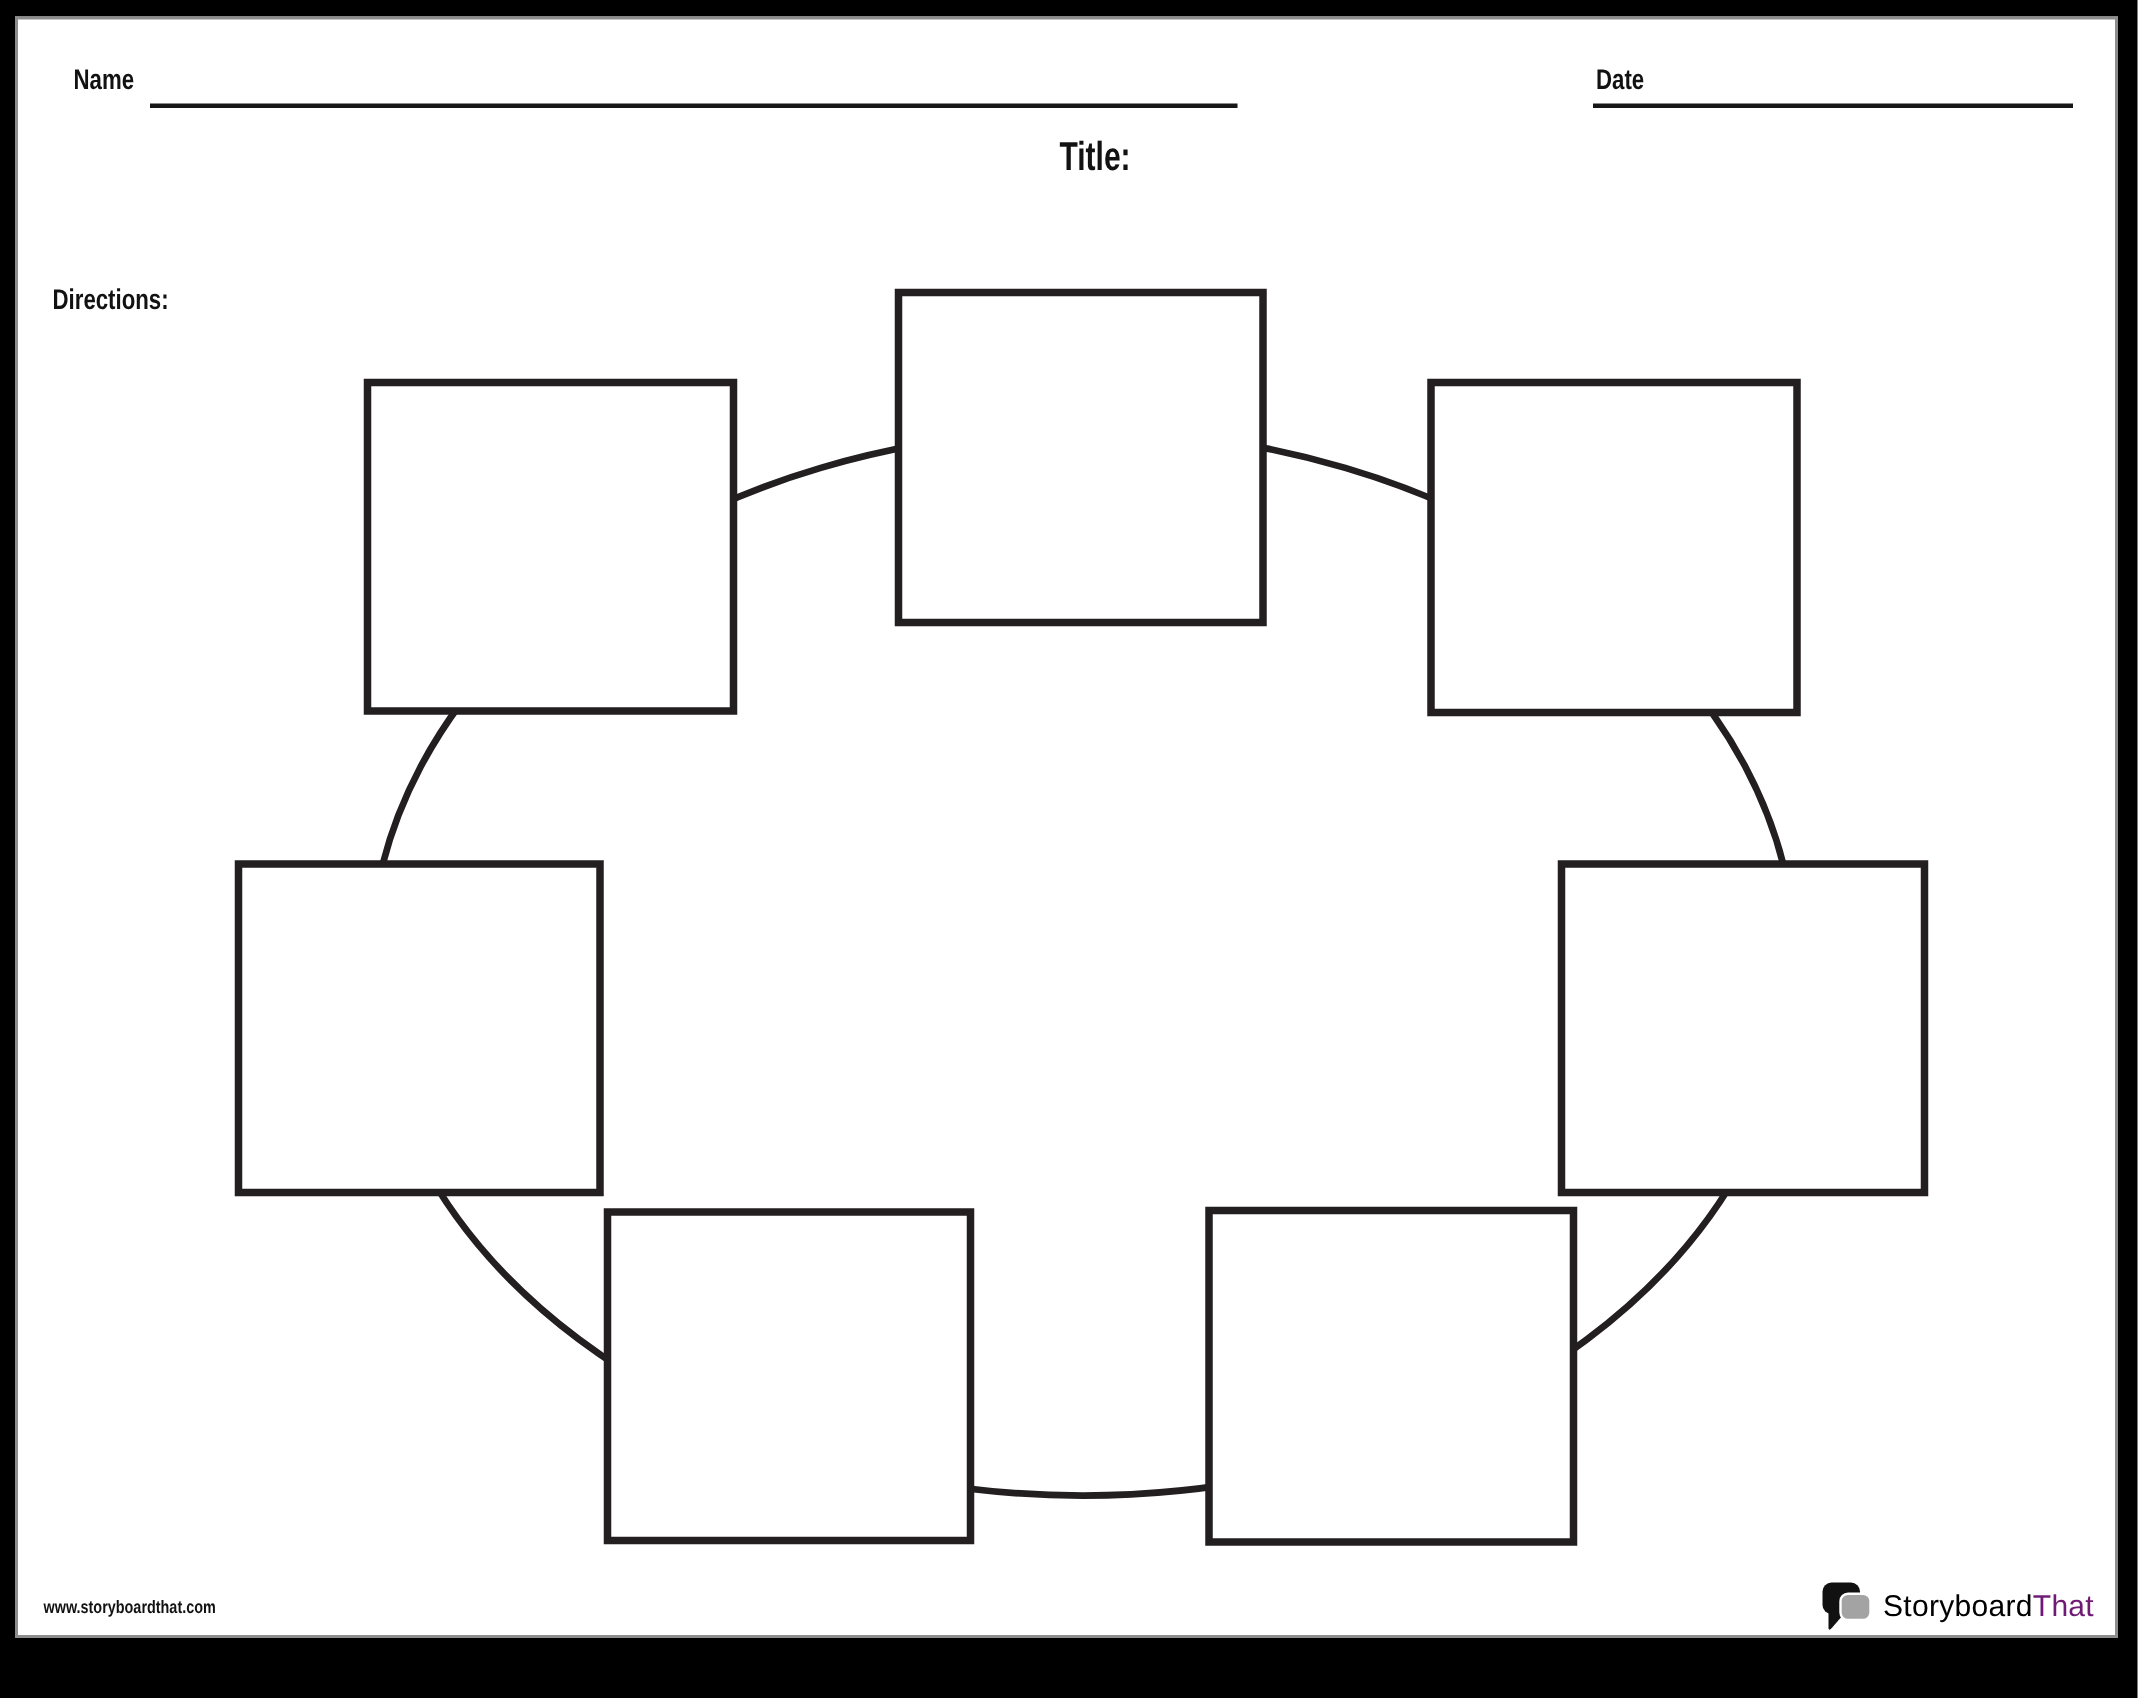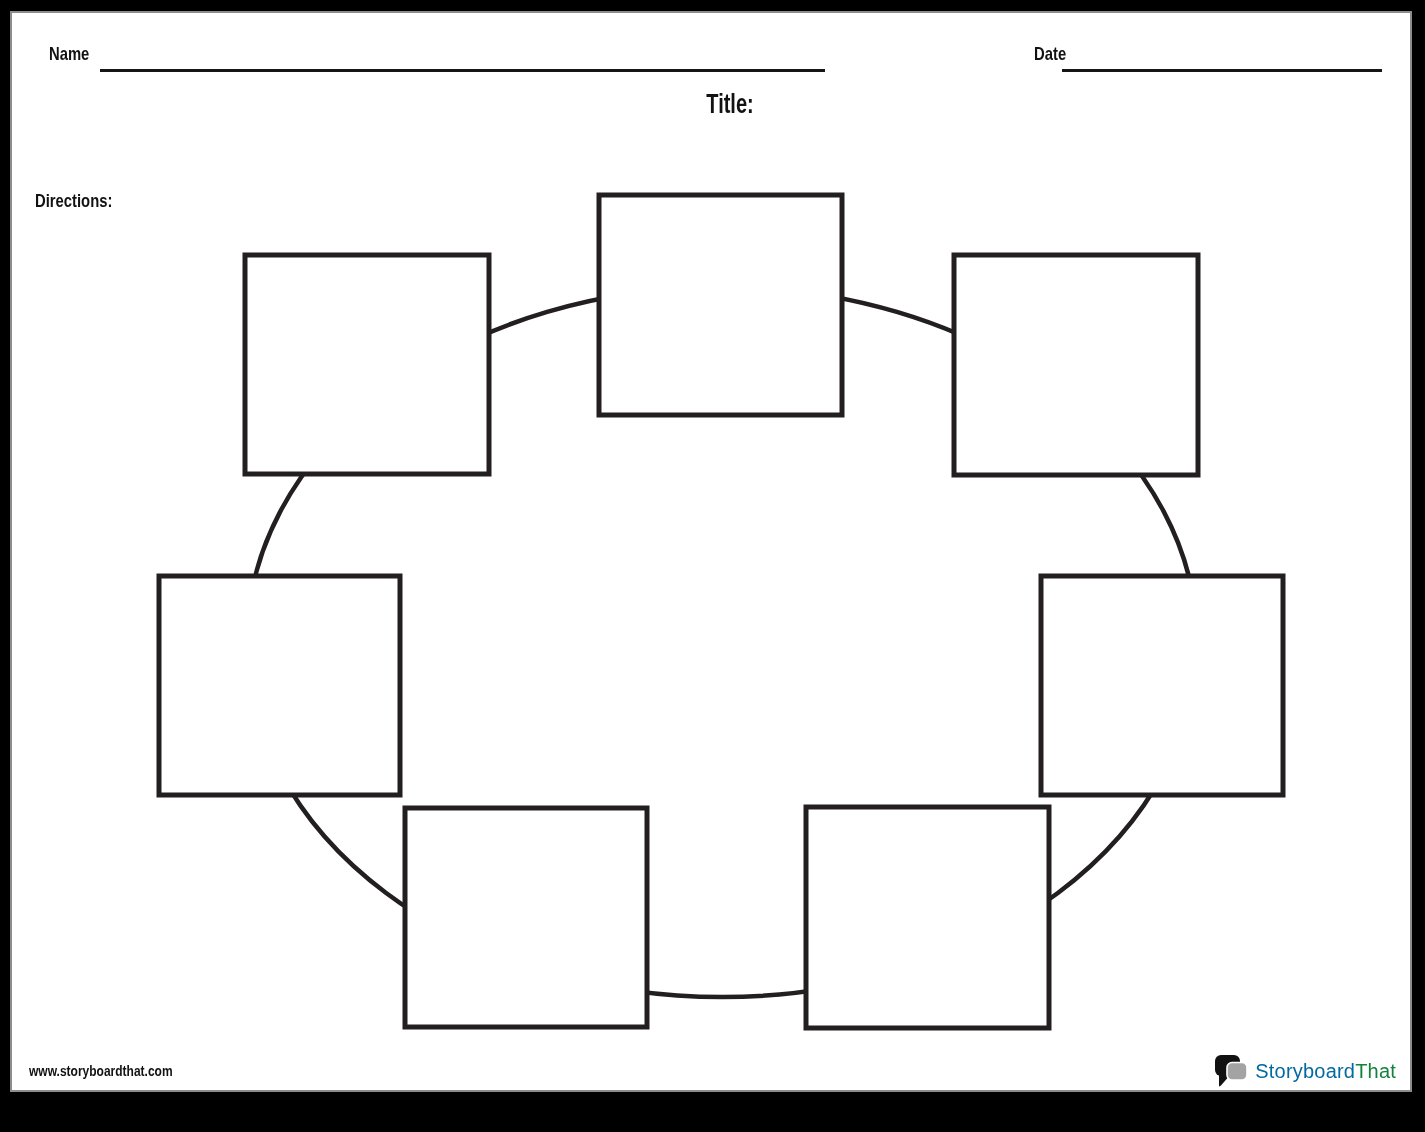--- a/index.html
+++ b/index.html
@@ -54,21 +54,21 @@
     font-weight: bold;
     color: #121212;
     padding-left: 38px;
   }
   .diagram-svg {
     position: absolute; left: 0; top: 0;
     width: 1398px; height: 1077px;
   }
   .watermark {
     position: absolute; left: 17px; top: 1049px;
-    font-size: 15px; line-height: 18px;
+    font-size: 12px; line-height: 18px;
     font-weight: bold;
     color: #121212;
   }
   .logo {
     position: absolute; right: 14px; top: 1041px;
     display: flex; align-items: center; gap: 7px;
   }
   .logo-text {
     font-size: 20px;
     letter-spacing: 0.2px;
@@ -80,21 +80,21 @@
 <body>
 
 <div class="canvas">
   <div class="page">
 
     <div class="hdr-label" style="left:37px; top:30px;">
       <span class="cond">Name</span>
     </div>
     <div class="write-line" style="left:88px; top:56px; width:725px;"></div>
 
-    <div class="hdr-label" style="left:1022px; top:30px;">
+    <div class="hdr-label" style="left:1052px; top:30px;">
       <span class="cond">Date</span>
     </div>
     <div class="write-line" style="left:1050px; top:56px; width:320px;"></div>
 
     <div class="page-title">
       <span class="cond-center">Title:</span>
     </div>
 
     <div class="hdr-label" style="left:23px; top:138px;margin-top:39px;">
       <span class="cond">Directions:</span>
@@ -115,18 +115,18 @@
       <span class="cond" style="transform:scaleX(0.8);">www.storyboardthat.com</span>
     </div>
 
     <div class="logo">
       <svg width="34" height="34" viewBox="0 0 34 34" xmlns="http://www.w3.org/2000/svg">
         <rect x="1" y="1" width="25" height="21" rx="6" fill="#111111"></rect>
         <path d="M5 18 L5 31.5 Q5.2 33.5 7.2 31.3 L17 20 Z" fill="#111111"></path>
         <rect x="13" y="8.5" width="20" height="17.5" rx="5" fill="#a3a3a3" stroke="#ffffff" stroke-width="1.6"></rect>
       </svg>
       <div class="logo-text">
-        <span class="primary" style="color: #0369a1;">Storyboard</span><span class="secondary" style="color: #15803d;">That</span>
+        <span class="primary" style="color: #000000;">Storyboard</span><span class="secondary" style="color: #701a75;">That</span>
       </div>
     </div>
 
   </div>
 </div>
 
 </body></html>

